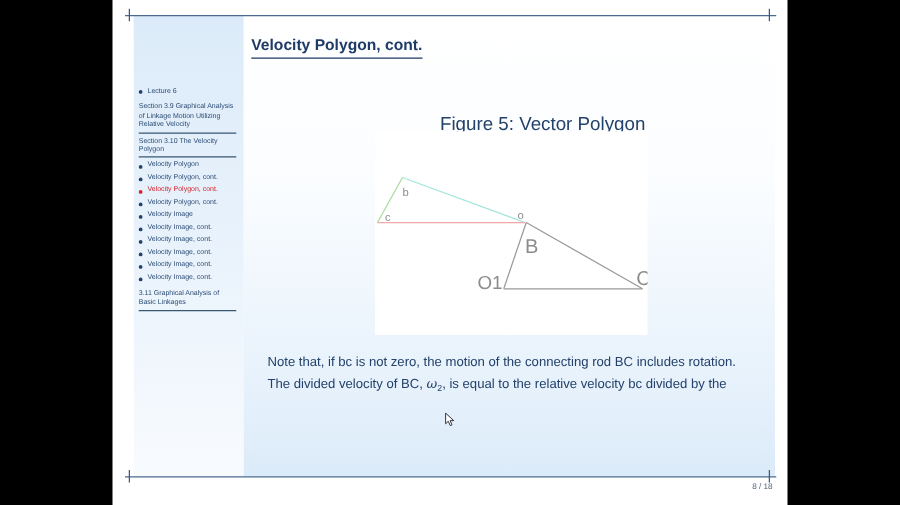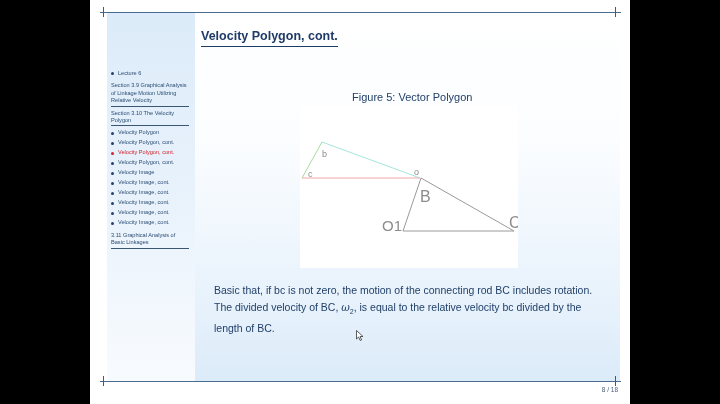--- a/index.html
+++ b/index.html
@@ -11,21 +11,21 @@
       background:linear-gradient(to bottom, #ffffff 0%, #fbfdff 35%, #e9f3fc 75%, #dcebf9 100%); }
     .hline { position:absolute; height:1px; background:#4a6a8e; }
     .tick-v { position:absolute; width:1px; height:10px; background:#3b5c82; }
     .sb-nav { position:absolute; left:21px; top:70px; width:80px; font-size:5.6px; color:#2b4c74; line-height:7.4px; }
     .sb-item { display:flex; align-items:center; white-space:nowrap; margin-bottom:2.6px; }
     .sb-bullet { width:3px; height:3px; border-radius:50%; background:#23416a; margin-right:4px; flex:none; }
     .sb-item.active { color:#d4202a; }
     .sb-item.active .sb-bullet { background:#d4202a; }
     .sb-section { padding-bottom:1px; border-bottom:1px solid #3b5673; margin-bottom:3px; margin-top:1px; }
     .title { position:absolute; left:111px; top:29px; font-size:12.5px; font-weight:bold; color:#1e3a66; border-bottom:1px solid #1e3a66; padding-bottom:3px; }
-    .fig-caption { position:absolute; left:262px; top:91px; font-size:11px; color:#23416a; }
+    .fig-caption { position:absolute; left:262px; top:91px; font-size:15px; color:#23416a; }
     .fig { position:absolute; left:210px; top:105px; width:218px; height:163px; background:#fff; }
     .body-text { position:absolute; left:124px; top:282px; width:400px; font-size:10.5px; line-height:16.5px; color:#23416a; }
     .pageno { position:absolute; right:12px; top:386px; font-size:6.5px; color:#4a5f7a; }
     .cursor { position:absolute; left:266px; top:330px; }
   </style>
 </head>
 <body>
 
 <div class="slide">
   <div class="sidebar"></div>
@@ -104,23 +104,22 @@
       <text x="22" y="52" font-size="9" fill="#8c8c8c" font-family="Liberation Sans, sans-serif">b</text>
       <text x="8" y="72" font-size="9" fill="#8c8c8c" font-family="Liberation Sans, sans-serif">c</text>
       <text x="114" y="70" font-size="9" fill="#8c8c8c" font-family="Liberation Sans, sans-serif">o</text>
       <text x="120" y="97" font-size="16" fill="#8c8c8c" font-family="Liberation Sans, sans-serif" font-weight="normal">B</text>
       <text x="82" y="126" font-size="15" fill="#8c8c8c" font-family="Liberation Sans, sans-serif">O1</text>
       <text x="209" y="123" font-size="16" fill="#8c8c8c" font-family="Liberation Sans, sans-serif">C</text>
     </svg>
   </div>
 
   <div class="body-text">
-    <div>Basic that, if bc is not zero, the motion of the connecting rod BC includes rotation.</div>
+    <div>Note that, if bc is not zero, the motion of the connecting rod BC includes rotation.</div>
     <div><span>The divided velocity of BC, </span><i style="font-family:'DejaVu Serif', serif;">ω</i><sub style="font-size:7px;">2</sub><span>, is equal to the relative velocity bc divided by the</span></div>
-    <div>length of BC.</div>
   </div>
 
   <svg class="cursor" width="8" height="11" viewBox="0 0 8 11">
     <path d="M0.5 0.5 L0.5 9 L2.6 7 L4.2 10.5 L5.6 9.9 L4.1 6.5 L7 6.5 Z" fill="#ffffff" stroke="#333" stroke-width="0.8"></path>
   </svg>
 
   <div class="pageno">8 / 18</div>
 </div>
 
 </body></html>

